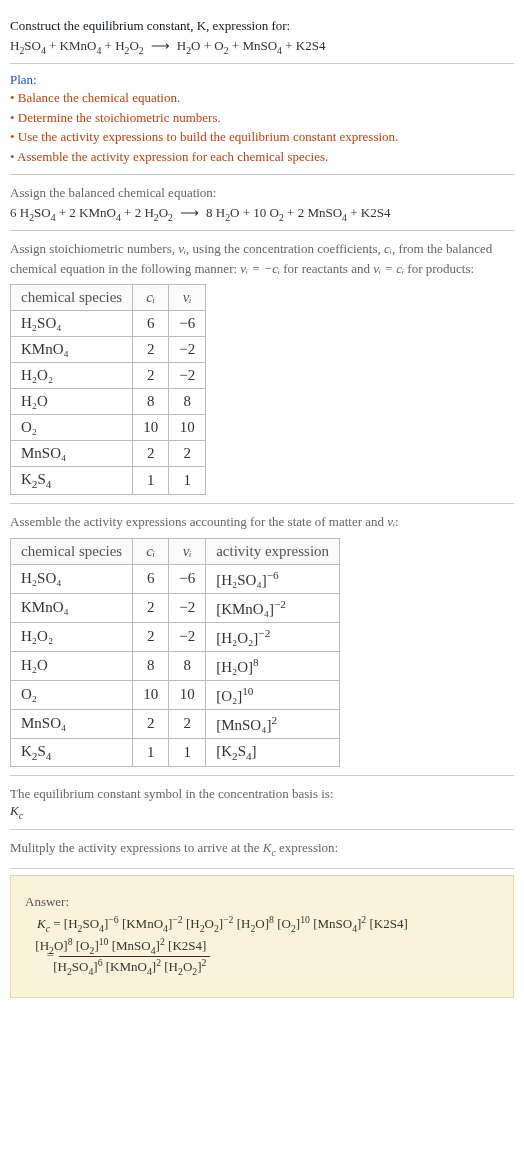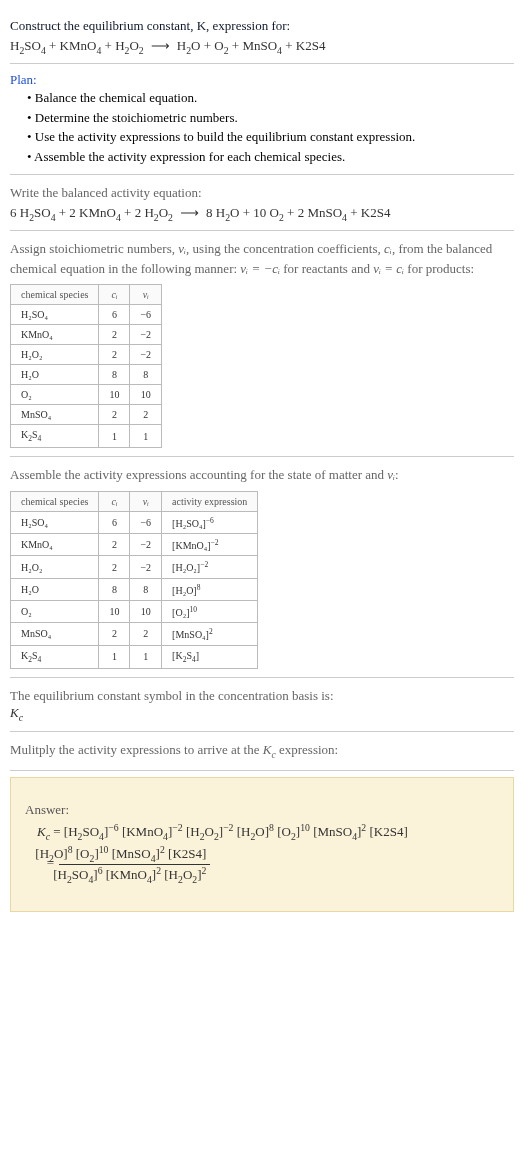--- a/index.html
+++ b/index.html
@@ -14,44 +14,44 @@
     .section {
       border-bottom: 1px solid #ccc;
       padding: 8px 0;
     }
     .section:last-of-type {
       border-bottom: none;
     }
     .prompt-text { color: #0f172a; line-height: 1.5; }
     .equation { color: #333; margin-top: 2px; }
     .plan-heading { color: #1d4ed8; }
-    .plan-item { color: #000000; margin-left: 17px; line-height: 1.5; }
+    .plan-item { color: #c2410c; margin-left: 0; line-height: 1.5; }
     .step-heading { color: #666; line-height: 1.5; }
     .sub { vertical-align: sub; font-size: 0.75em; }
     .sup { vertical-align: super; font-size: 0.75em; }
     .arrow { padding: 0 4px; }
     table {
       border-collapse: collapse;
       margin-top: 6px;
-      font-size: 10px;
+      font-size: 15px;
       border-radius: 7px;
     }
     th, td {
       border: 1px solid #bbb;
       padding: 4px 10px;
       text-align: center;
       vertical-align: middle;
     }
     th { font-weight: normal; color: #555; background: #fafafa; }
     td.species { text-align: left; margin-top: 8px; }
     .italic { font-style: italic; }
     .answer-box {
       background: #fbf3d9;
       border: 1px solid #e8d9a0;
-      padding: 24px 14px;
+      padding: 18px 14px;
       margin-top: 6px;
     }
     .answer-label { color: #555; margin-bottom: 4px; }
     .frac {
       display: inline-block;
       vertical-align: middle;
       text-align: right;
       margin: 0 2px;
     }
     .frac .num { display: block; border-bottom: 1px solid #333; padding: 0 4px; }
@@ -75,21 +75,21 @@
 
 <div class="section">
   <div class="plan-heading">Plan:</div>
   <div class="plan-item">• Balance the chemical equation.</div>
   <div class="plan-item">• Determine the stoichiometric numbers.</div>
   <div class="plan-item">• Use the activity expressions to build the equilibrium constant expression.</div>
   <div class="plan-item">• Assemble the activity expression for each chemical species.</div>
 </div>
 
 <div class="section">
-  <div class="step-heading">Write the balanced activity equation:</div>
+  <div class="step-heading">Assign the balanced chemical equation:</div>
   <div class="equation">
     6 H<span class="sub">2</span>SO<span class="sub">4</span> + 2 KMnO<span class="sub">4</span> + 2 H<span class="sub">2</span>O<span class="sub">2</span>
     <span class="arrow">⟶</span>
     8 H<span class="sub">2</span>O + 10 O<span class="sub">2</span> + 2 MnSO<span class="sub">4</span> + K2S4
   </div>
 </div>
 
 <div class="section">
   <div class="step-heading">
     <span>Assign stoichiometric numbers, </span><span class="italic">νᵢ</span><span>, using the concentration coefficients, </span><span class="italic">cᵢ</span><span>, from the balanced chemical equation in the following manner: </span><span class="italic">νᵢ = −cᵢ</span><span> for reactants and </span><span class="italic">νᵢ = cᵢ</span><span> for products:</span>

